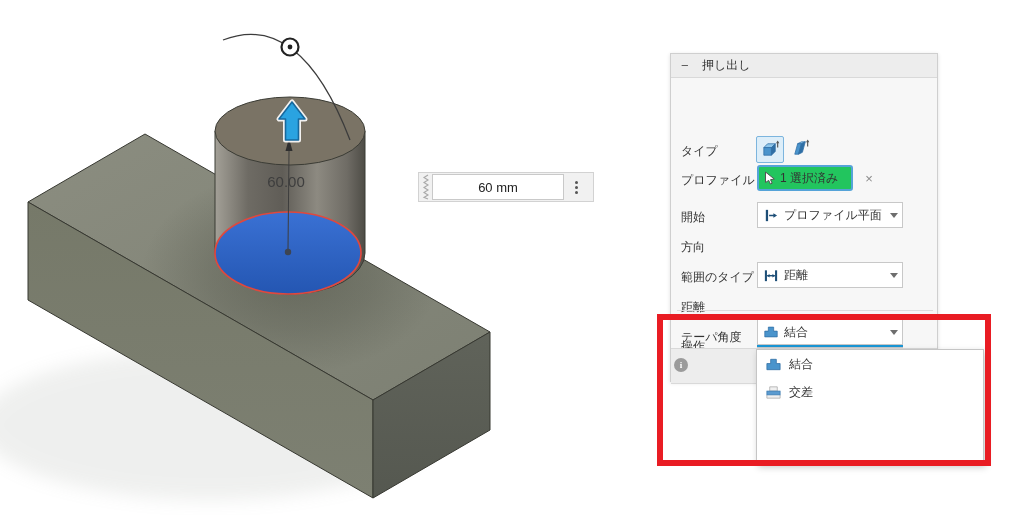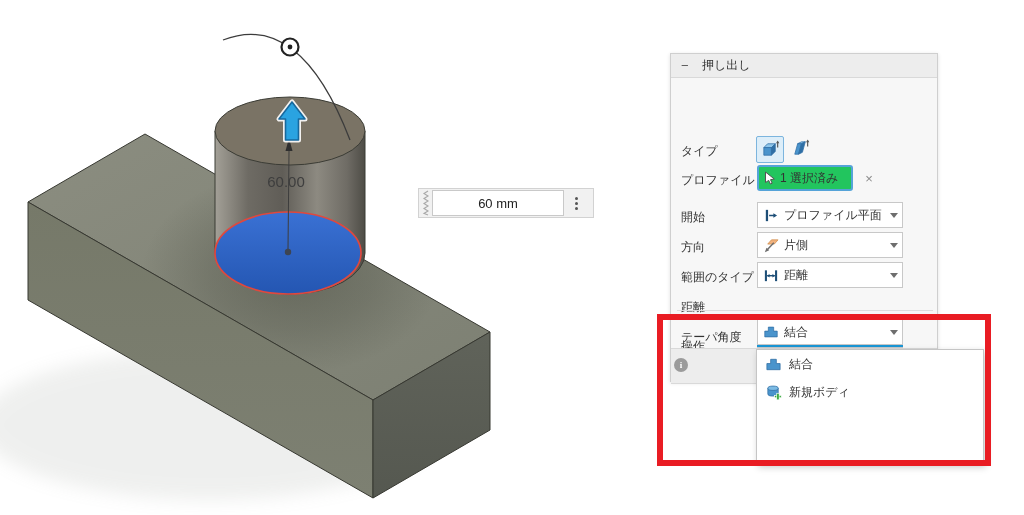--- a/index.html
+++ b/index.html
@@ -3,21 +3,21 @@
 <meta charset="utf-8">
 <style>
   html,body{margin:0;padding:0;background:#ffffff;}
   body{width:1024px;height:515px;position:relative;overflow:hidden;
        font-family:"Liberation Sans","DejaVu Sans",sans-serif;-webkit-font-smoothing:antialiased;}
 
   
   #viewport{position:absolute;left:0;top:0;width:660px;height:515px;z-index:0;}
 
   
-  .dim-widget{position:absolute;left:418px;top:188px;width:176px;height:30px;
+  .dim-widget{position:absolute;left:418px;top:172px;width:176px;height:30px;
     background:#f1f1f1;border:1px solid #d2d2d2;display:flex;align-items:center;z-index:2;box-sizing:border-box;}
   .dim-widget .ruler{width:13px;height:26px;display:flex;align-items:center;justify-content:center;}
   .dim-input{width:130px;height:24px;border:1px solid #c9c9c9;background:#ffffff;text-align:center;
     font-size:13px;color:#222;font-family:inherit;outline:none;padding:0;}
   .kebab{width:24px;display:flex;flex-direction:column;align-items:center;gap:2px;cursor:pointer;}
   .kebab i{width:3px;height:3px;border-radius:50%;background:#555;}
 
   
   .panel{position:absolute;left:670px;top:53px;width:268px;height:329px;background:#f7f7f7;
     border:1px solid #cfcfcf;box-sizing:border-box;z-index:3;font-size:12px;color:#333;
@@ -191,29 +191,20 @@
     <svg width="16" height="17" viewBox="0 0 17 17">
       <rect x="3" y="2.5" width="2.4" height="12" fill="#1d4e77"></rect>
       <line x1="6.5" y1="8.5" x2="12.5" y2="8.5" stroke="#1d4e77" stroke-width="1.6"></line>
       <polygon points="15,8.5 11,6.2 11,10.8" fill="#1d4e77"></polygon>
     </svg>
     <span class="lbl">プロファイル平面</span>
     <span class="caret"></span>
   </div>
 
   <span class="row-label" style="top:185px">方向</span>
-  <div class="ctl select" style="top:178px">
-    <svg width="16" height="17" viewBox="0 0 17 17">
-      <polygon points="9,2.5 16,2.5 12,7 5,7" fill="#f2b27e" stroke="#d08c4a" stroke-width="0.8"></polygon>
-      <line x1="11.5" y1="5.5" x2="3.5" y2="14" stroke="#6e6e6e" stroke-width="1.5"></line>
-      <polygon points="2,15.7 6.6,13.6 3.7,10.9" fill="#6e6e6e"></polygon>
-    </svg>
-    <span class="lbl">片側</span>
-    <span class="caret"></span>
-  </div>
 
   <span class="row-label" style="top:215px">範囲のタイプ</span>
   <div class="ctl select" style="top:208px">
     <svg width="16" height="17" viewBox="0 0 17 17">
       <rect x="2" y="3" width="2.2" height="11.5" fill="#1d4e77"></rect>
       <rect x="12.8" y="3" width="2.2" height="11.5" fill="#1d4e77"></rect>
       <line x1="4.5" y1="8.7" x2="12.5" y2="8.7" stroke="#1d4e77" stroke-width="1.5"></line>
       <polygon points="4.2,8.7 7,6.9 7,10.5" fill="#1d4e77"></polygon>
       <polygon points="12.8,8.7 10,6.9 10,10.5" fill="#1d4e77"></polygon>
     </svg>
@@ -246,24 +237,21 @@
 
 <div class="dropdown">
   <div class="dd-item">
     <svg width="17" height="17" viewBox="0 0 18 18">
       <path d="M2,8 h4 V3.5 h6 V8 h4 v6.5 H2 Z" fill="#4a94cc" stroke="#2e6da4" stroke-width="0.8"></path>
     </svg>
     <span>結合</span>
   </div>
   <div class="dd-item">
     <svg width="17" height="17" viewBox="0 0 18 18">
-      <path d="M3,4.5 V10.5 A5.5,2.3 0 0 0 14,10.5 V4.5 Z" fill="#4a94cc" stroke="#2e6da4" stroke-width="0.8"></path>
-      <ellipse cx="8.5" cy="4.5" rx="5.5" ry="2.3" fill="#7cbbe4" stroke="#2e6da4" stroke-width="0.8"></ellipse>
-      <g stroke="#ffffff" stroke-width="0.7">
-        <rect x="10.2" y="12" width="7" height="2.6" fill="#36a93c"></rect>
-        <rect x="12.4" y="9.8" width="2.6" height="7" fill="#36a93c"></rect>
-      </g>
-    </svg>
-    <span>新規ボディ</span>
+      <path d="M5,3 h8 V7.5 h-8 Z" fill="#f0f0f0" stroke="#b0b0b0" stroke-width="0.9"></path>
+      <path d="M2,11.5 v3.5 h14 v-3.5" fill="#f0f0f0" stroke="#b0b0b0" stroke-width="0.9"></path>
+      <rect x="2" y="7.5" width="14" height="4" fill="#5b9bd0" stroke="#3a7ab0" stroke-width="0.8"></rect>
+    </svg>
+    <span>交差</span>
   </div>
 </div>
 
 <div class="red-box"></div>
 
 </body></html>

